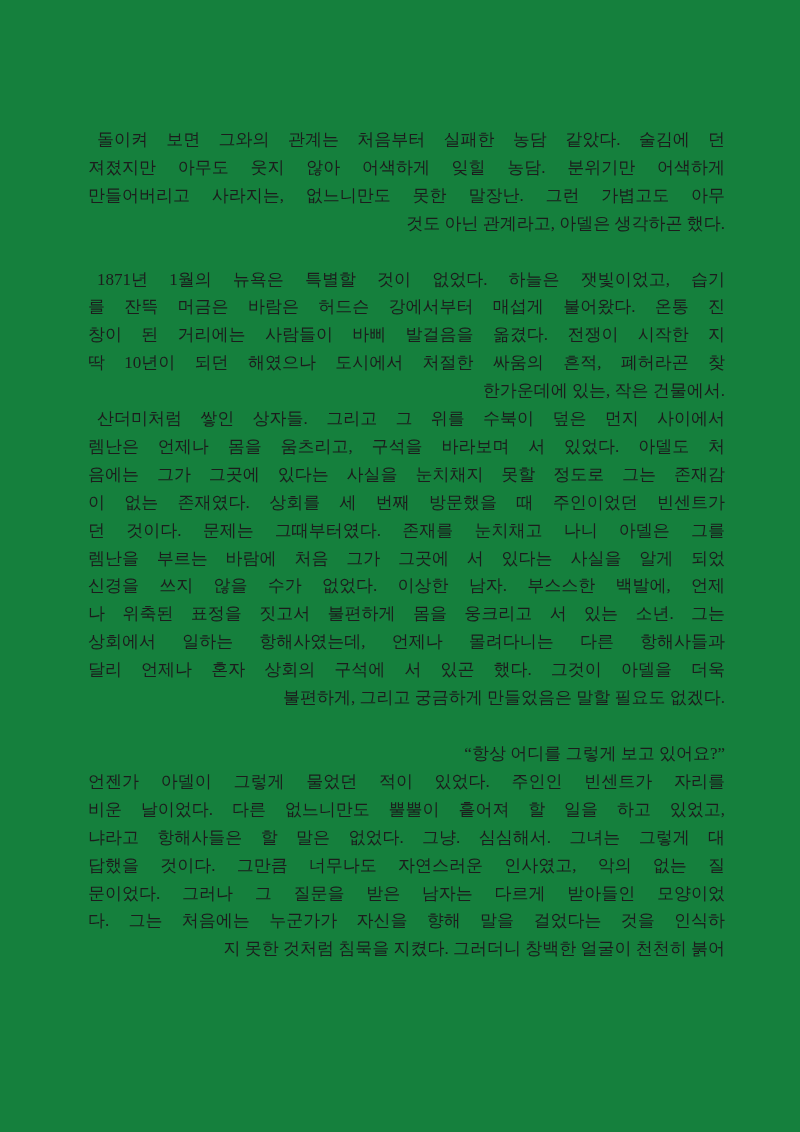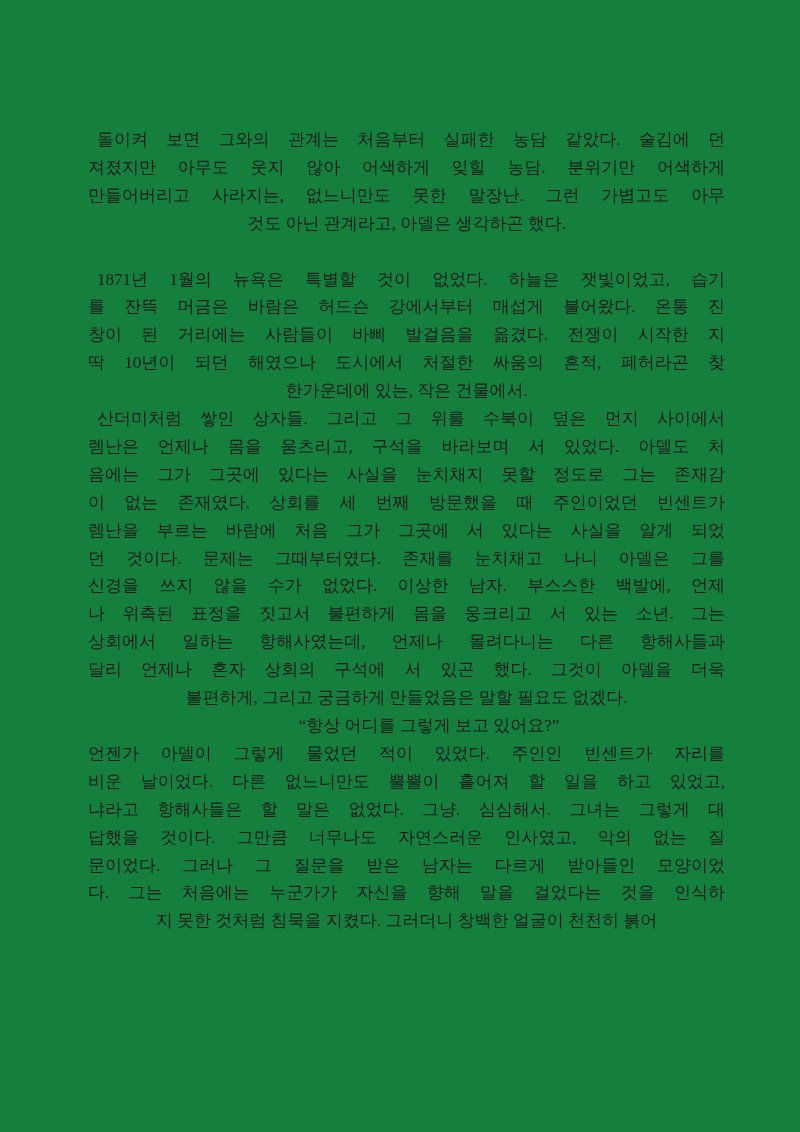--- a/index.html
+++ b/index.html
@@ -20,50 +20,50 @@
     top: 126px;
     width: 637px;
     font-family: "Liberation Serif", "DejaVu Serif", serif;
     font-size: 17px;
     line-height: 27.9px;
     color: #1c1c1c;
     word-break: keep-all;
   }
   .line {
     min-height: 27.9px;
-    text-align: center;
+    text-align: right;
   }
   .line.justify {
     text-align: justify;
     text-align-last: justify;
   }
   .line.indent-small { padding-left: 9px; }
-  .line.indent-large { padding-left: 45px; }
+  .line.indent-large { padding-left: 45px; margin-top: 28px; }
 </style>
 </head>
 <body>
 
 <div class="page">
   <div class="text-block">
       <div class="line justify indent-small">돌이켜 보면 그와의 관계는 처음부터 실패한 농담 같았다. 술김에 던</div>
       <div class="line justify">져졌지만 아무도 웃지 않아 어색하게 잊힐 농담. 분위기만 어색하게</div>
       <div class="line justify">만들어버리고 사라지는, 없느니만도 못한 말장난. 그런 가볍고도 아무</div>
       <div class="line">것도 아닌 관계라고, 아델은 생각하곤 했다.</div>
       <div class="line"></div>
       <div class="line justify indent-small">1871년 1월의 뉴욕은 특별할 것이 없었다. 하늘은 잿빛이었고, 습기</div>
       <div class="line justify">를 잔뜩 머금은 바람은 허드슨 강에서부터 매섭게 불어왔다. 온통 진</div>
       <div class="line justify">창이 된 거리에는 사람들이 바삐 발걸음을 옮겼다. 전쟁이 시작한 지</div>
       <div class="line justify">딱 10년이 되던 해였으나 도시에서 처절한 싸움의 흔적, 폐허라곤 찾</div>
       <div class="line">한가운데에 있는, 작은 건물에서.</div>
       <div class="line justify indent-small">산더미처럼 쌓인 상자들. 그리고 그 위를 수북이 덮은 먼지 사이에서</div>
       <div class="line justify">렘난은 언제나 몸을 움츠리고, 구석을 바라보며 서 있었다. 아델도 처</div>
       <div class="line justify">음에는 그가 그곳에 있다는 사실을 눈치채지 못할 정도로 그는 존재감</div>
       <div class="line justify">이 없는 존재였다. 상회를 세 번째 방문했을 때 주인이었던 빈센트가</div>
+      <div class="line justify">던 것이다. 문제는 그때부터였다. 존재를 눈치채고 나니 아델은 그를</div>
       <div class="line justify">렘난을 부르는 바람에 처음 그가 그곳에 서 있다는 사실을 알게 되었</div>
-      <div class="line justify">던 것이다. 문제는 그때부터였다. 존재를 눈치채고 나니 아델은 그를</div>
       <div class="line justify">신경을 쓰지 않을 수가 없었다. 이상한 남자. 부스스한 백발에, 언제</div>
       <div class="line justify">나 위축된 표정을 짓고서 불편하게 몸을 웅크리고 서 있는 소년. 그는</div>
       <div class="line justify">상회에서 일하는 항해사였는데, 언제나 몰려다니는 다른 항해사들과</div>
       <div class="line justify">달리 언제나 혼자 상회의 구석에 서 있곤 했다. 그것이 아델을 더욱</div>
       <div class="line">불편하게, 그리고 궁금하게 만들었음은 말할 필요도 없겠다.</div>
       <div class="line indent-large">“항상 어디를 그렇게 보고 있어요?”</div>
       <div class="line justify">언젠가 아델이 그렇게 물었던 적이 있었다. 주인인 빈센트가 자리를</div>
       <div class="line justify">비운 날이었다. 다른 없느니만도 뿔뿔이 흩어져 할 일을 하고 있었고,</div>
       <div class="line justify">냐라고 항해사들은 할 말은 없었다. 그냥. 심심해서. 그녀는 그렇게 대</div>
       <div class="line justify">답했을 것이다. 그만큼 너무나도 자연스러운 인사였고, 악의 없는 질</div>

